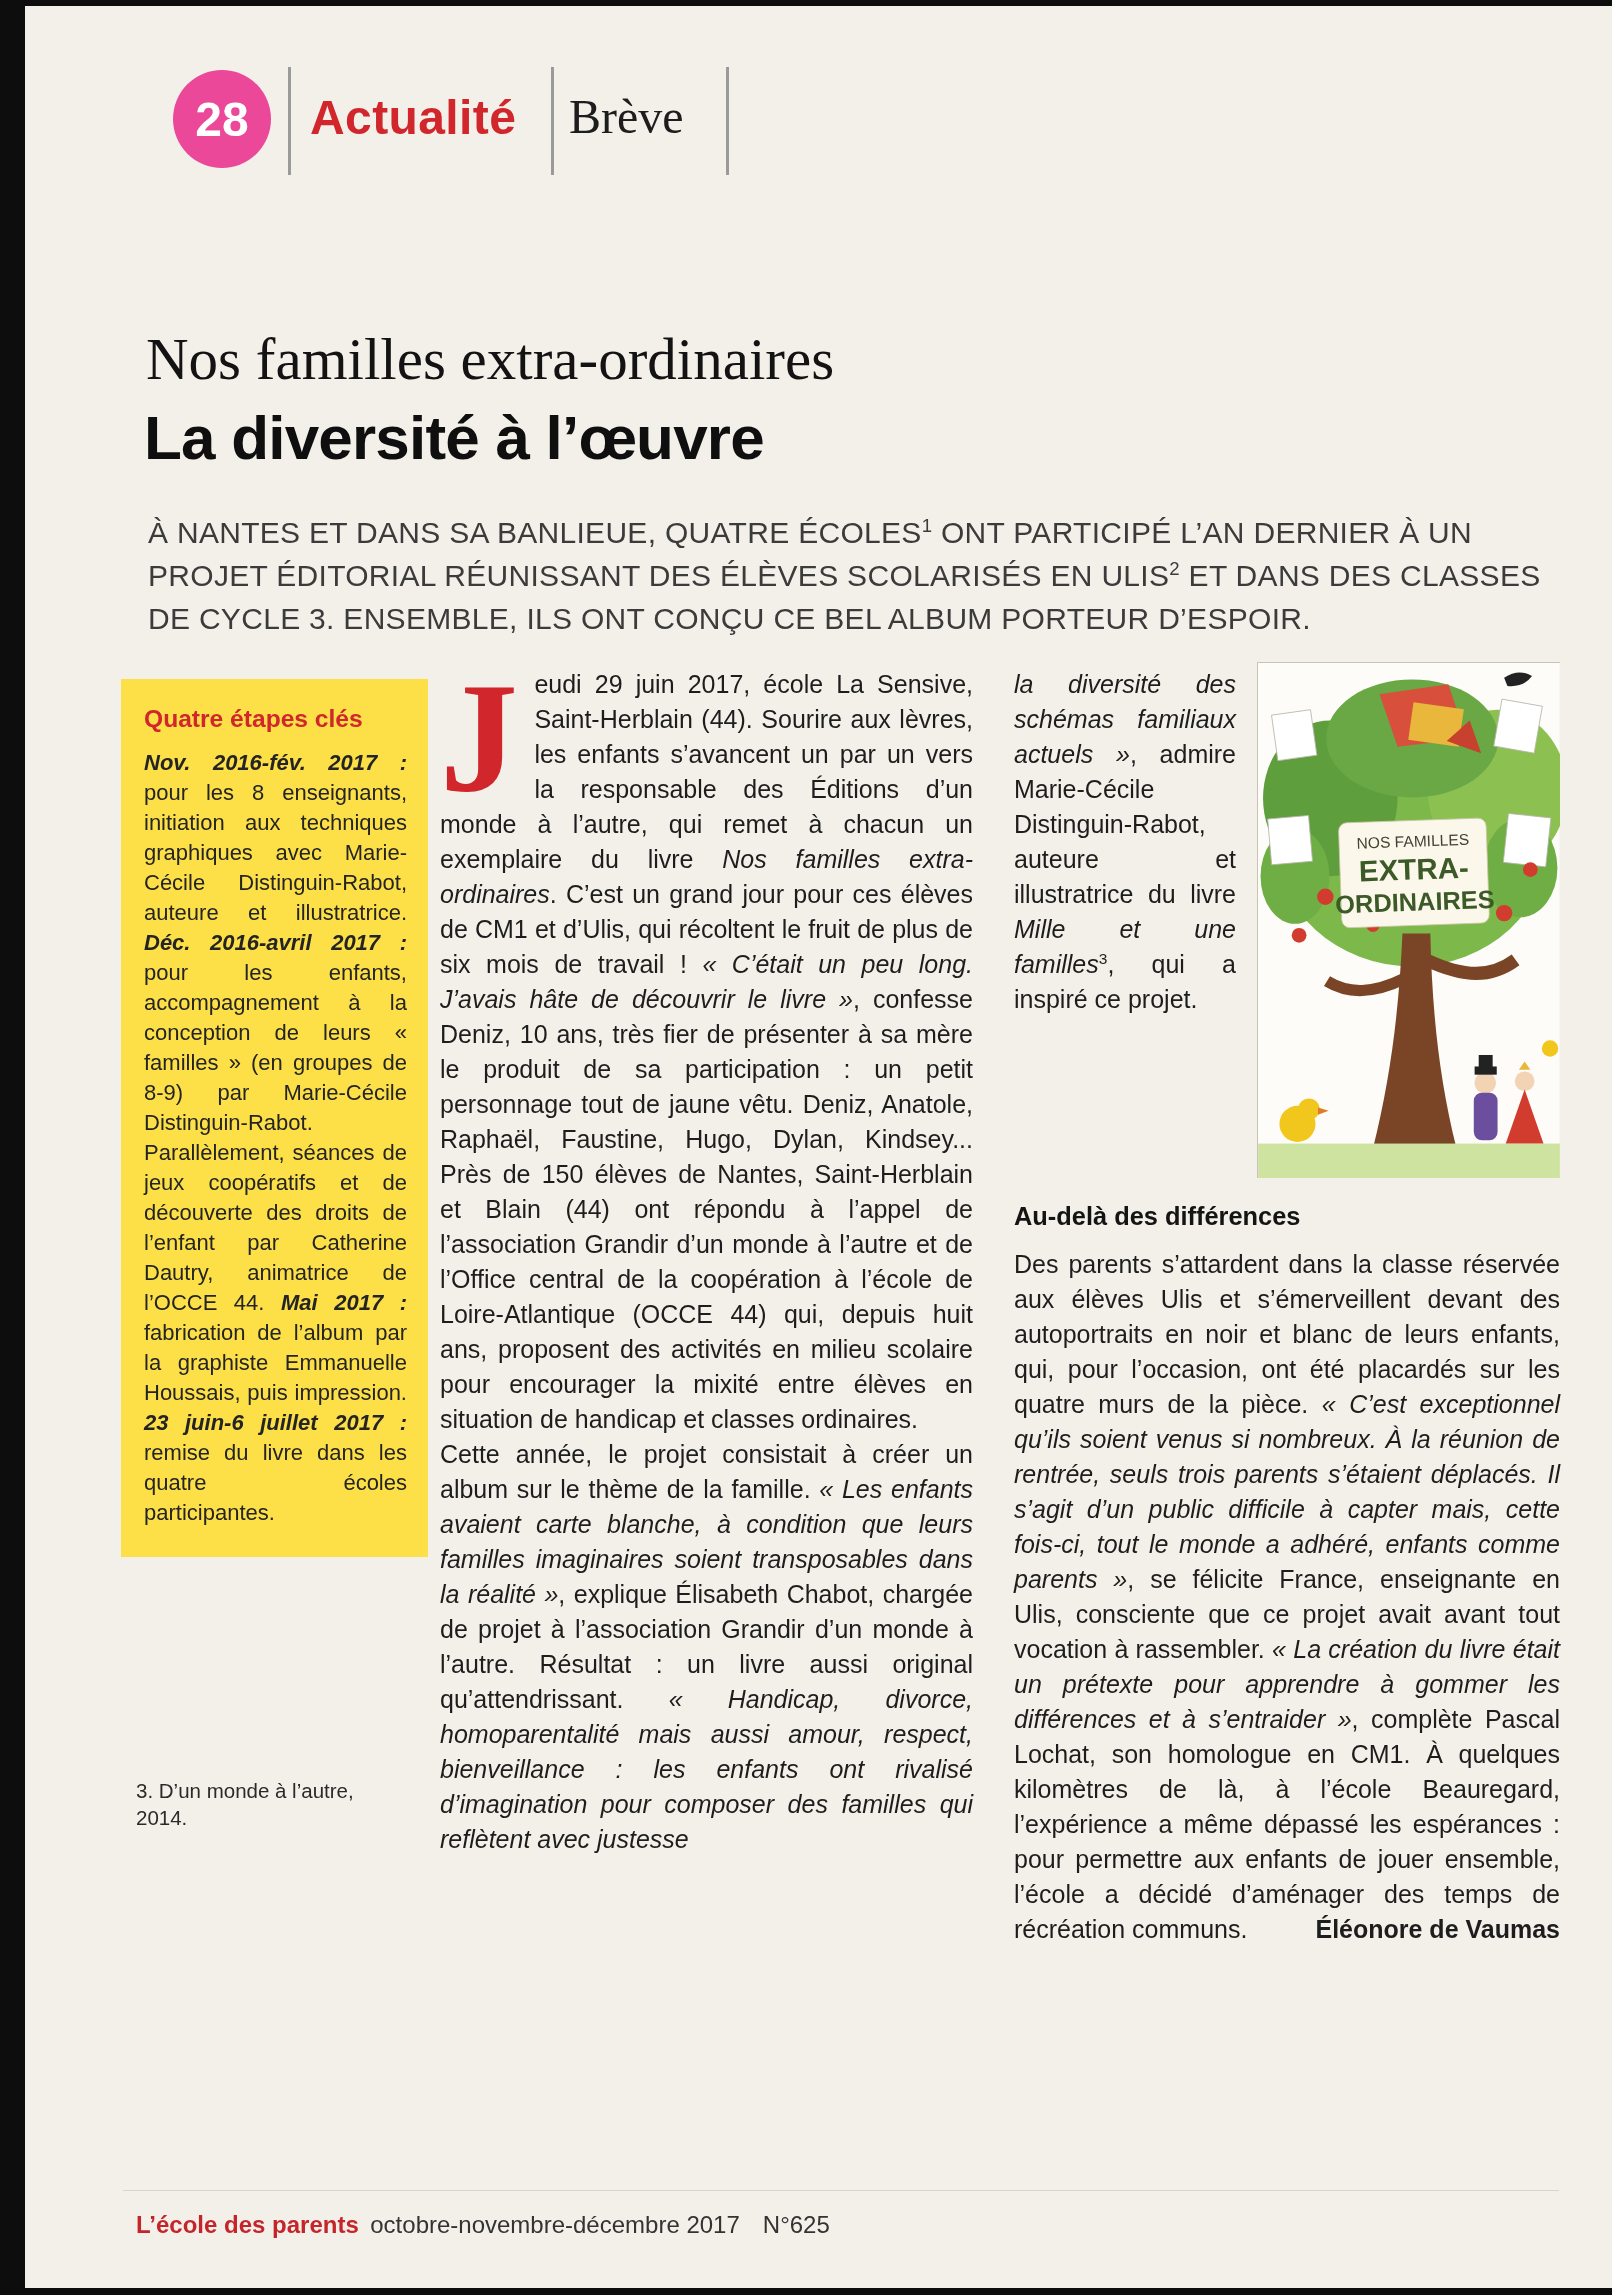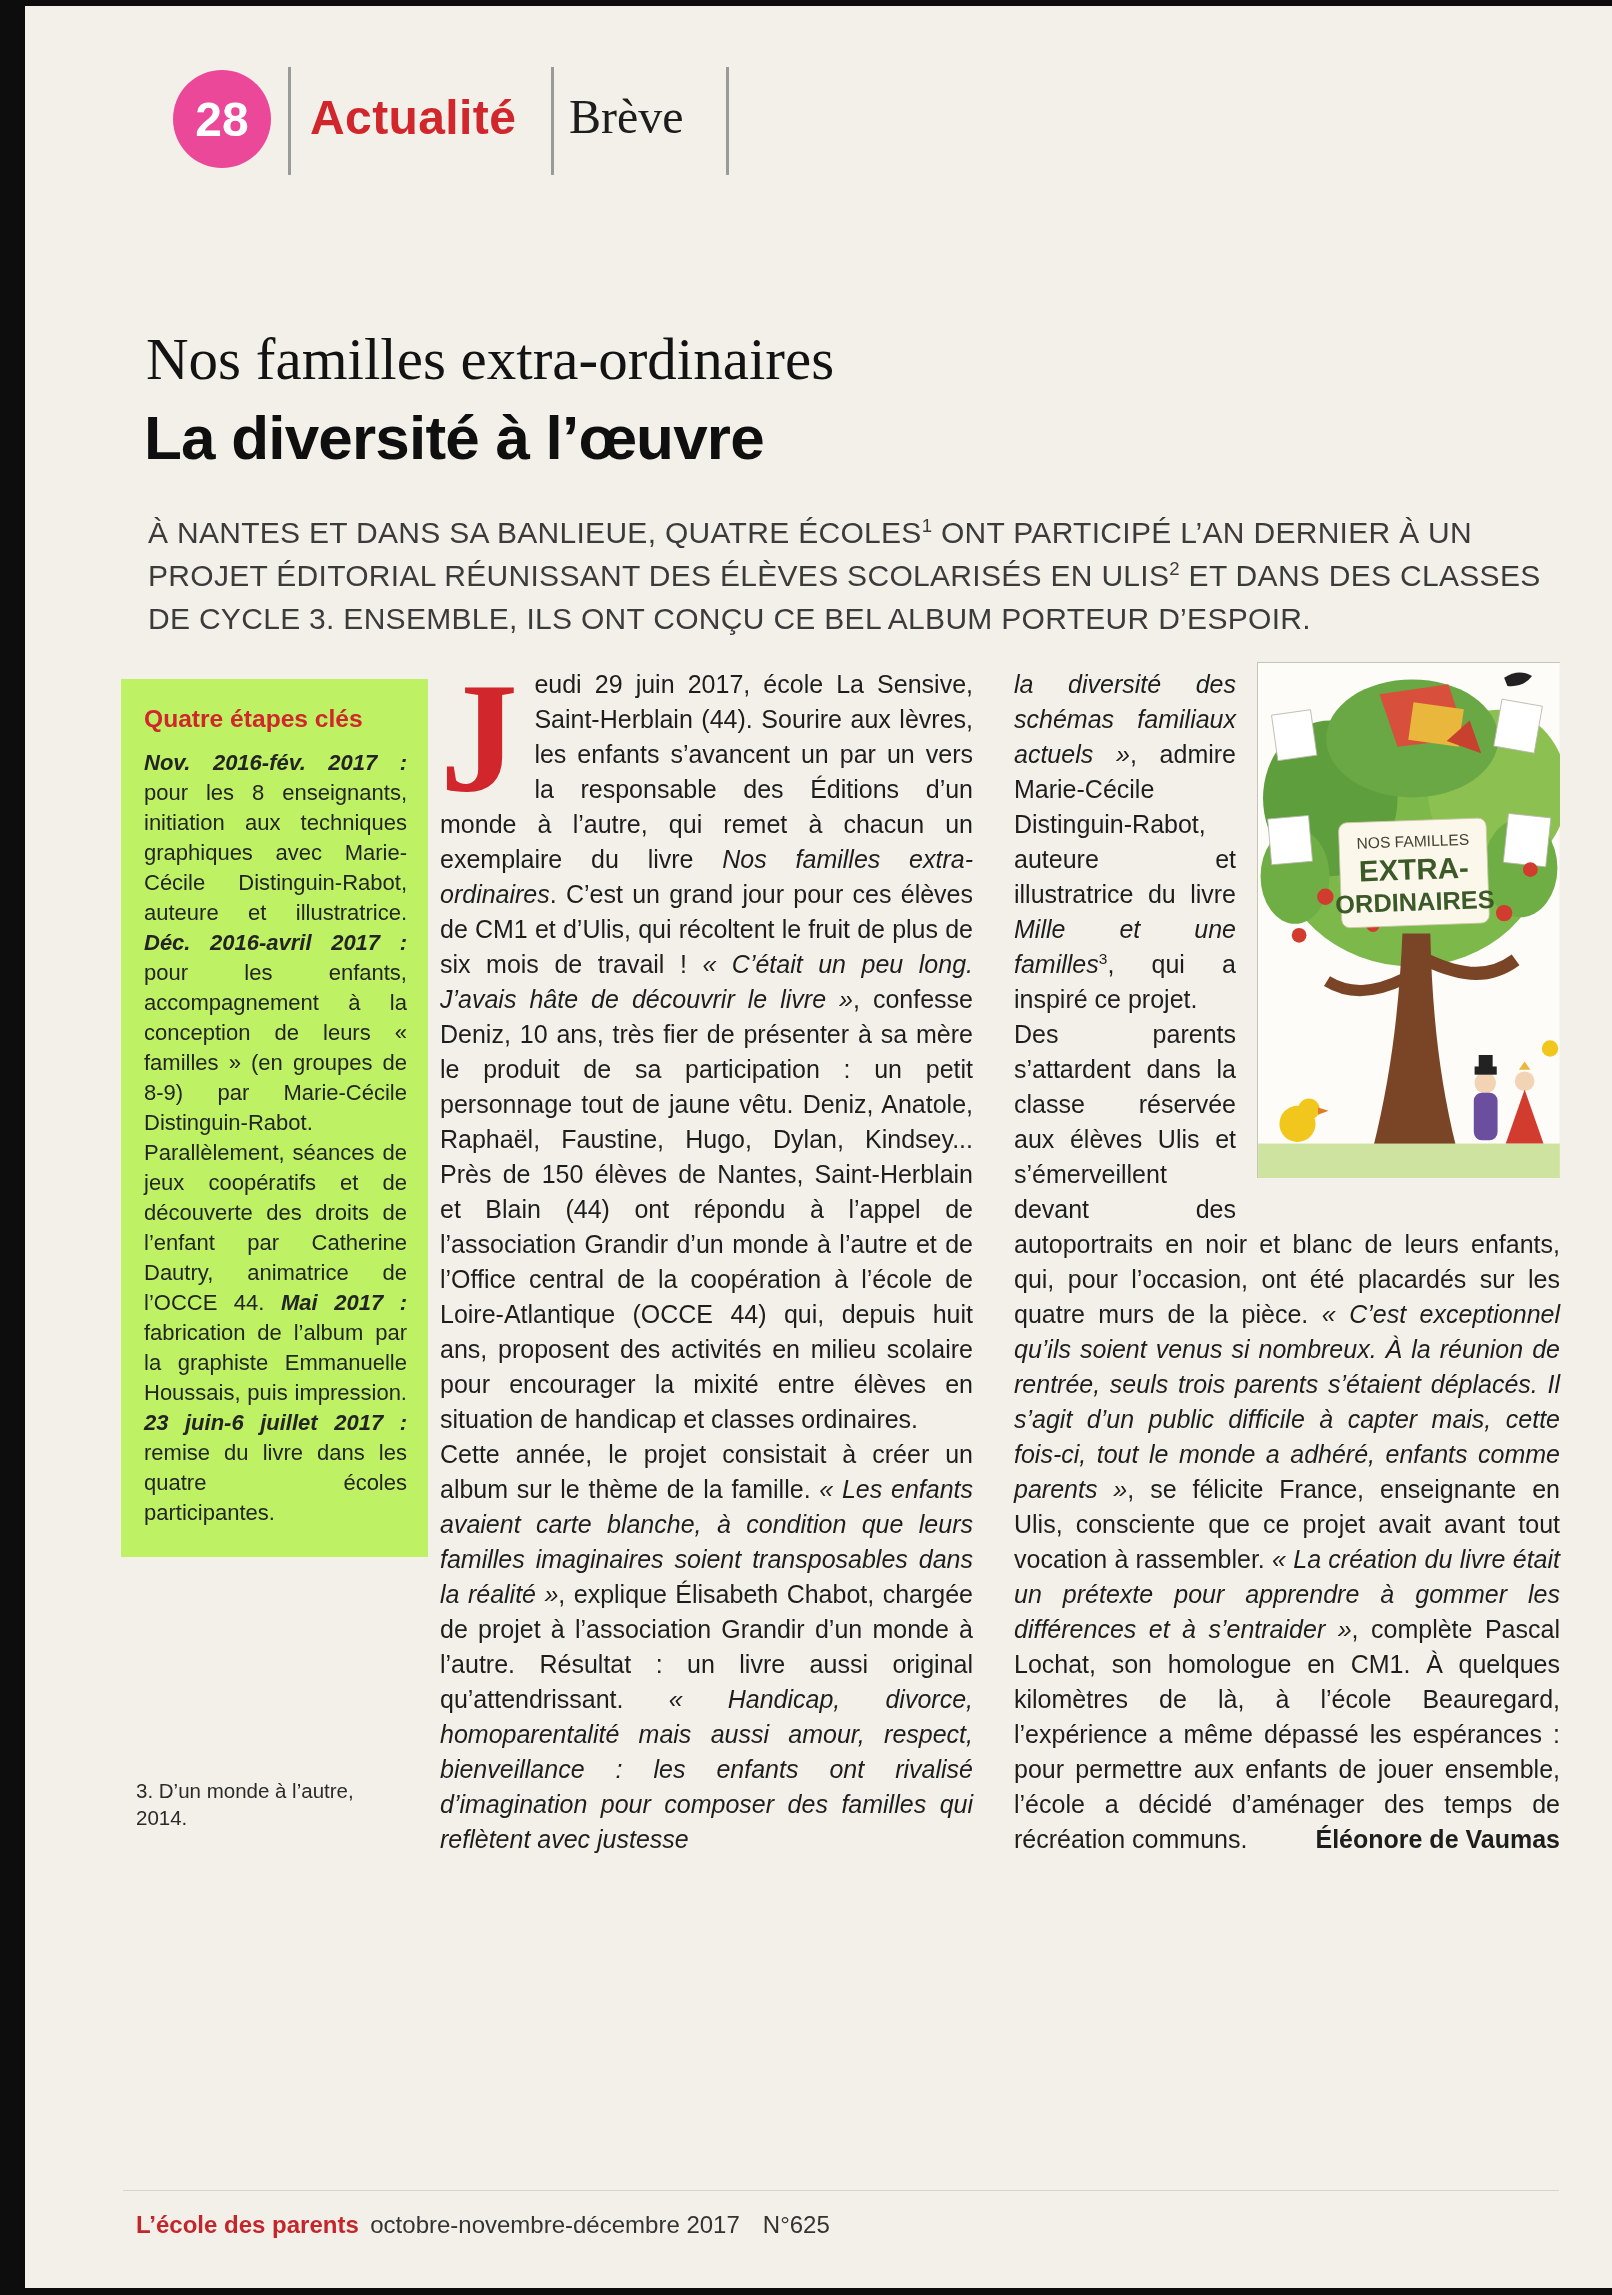--- a/index.html
+++ b/index.html
@@ -32,21 +32,21 @@
   .main-title{position:absolute;left:144px;top:402px;font-size:62px;font-weight:bold;color:#0f0f0f;letter-spacing:-0.8px;}
   .standfirst{position:absolute;left:148px;top:511px;width:1393px;font-size:30px;line-height:43px;color:#3b3b3b;letter-spacing:0.3px;}
 
   
   .i{font-style:italic;} .bi{font-weight:bold;font-style:italic;}
   .sup{vertical-align:super;font-size:62%;line-height:0;}
 
   
   .sidebar{
     position:absolute;left:121px;top:679px;width:307px;box-sizing:border-box;
-    background:#bef264;padding:26px 21px 29.5px 23px;
+    background:#fde047;padding:26px 21px 29.5px 23px;
   }
   .sidebar-title{color:#d0262c;font-weight:bold;font-size:24.6px;margin:0 0 14.8px 0;}
   .sidebar-body{font-size:22px;line-height:30px;color:#242424;text-align:justify;}
 
   .footnotes{position:absolute;left:136px;top:1777px;width:270px;font-size:20.5px;line-height:27px;color:#2a2a2a;}
   .footnote{margin-bottom:14.8px;}
 
   
   .col-mid{
     position:absolute;left:440px;top:667px;width:533px;
@@ -166,20 +166,21 @@
       <circle cx="325" cy="510" r="12" fill="#f2d3b4"></circle>
       <path d="M318 496 L325 486 L332 496 Z" fill="#e8b73c"></path>
       <path d="M325 520 L302 586 L348 586 Z" fill="#d23c2e"></path>
 
       <circle cx="356" cy="470" r="10" fill="#f2c71d"></circle>
     </svg>
   </div>
   <p>
     <span><span class="i">la diversité des schémas familiaux actuels »</span><span>, admire Marie-Cécile Distinguin-Rabot, auteure et illustratrice du livre </span><span class="i">Mille et une familles</span><span class="sup">3</span><span>, qui a inspiré ce projet.</span></span>
   </p>
+  <h3 class="section-heading">Au-delà des différences</h3>
   <p>
     <span><span>Des parents s’attardent dans la classe réservée aux élèves Ulis et s’émerveillent devant des autoportraits en noir et blanc de leurs enfants, qui, pour l’occasion, ont été placardés sur les quatre murs de la pièce. </span><span class="i">« C’est exceptionnel qu’ils soient venus si nombreux. À la réunion de rentrée, seuls trois parents s’étaient déplacés. Il s’agit d’un public difficile à capter mais, cette fois-ci, tout le monde a adhéré, enfants comme parents »</span><span>, se félicite France, enseignante en Ulis, consciente que ce projet avait avant tout vocation à rassembler. </span><span class="i">« La création du livre était un prétexte pour apprendre à gommer les différences et à s’entraider »</span><span>, complète Pascal Lochat, son homologue en CM1. À quelques kilomètres de là, à l’école Beauregard, l’expérience a même dépassé les espérances : pour permettre aux enfants de jouer ensemble, l’école a décidé d’aménager des temps de récréation communs. </span></span><span class="byline">Éléonore de Vaumas</span>
   </p>
 </div>
 
 <div class="footer-rule"></div>
 <div class="footer">
   <span class="mag">L’école des parents</span><span class="date">octobre-novembre-décembre 2017</span><span>N°625</span>
 </div>
 

